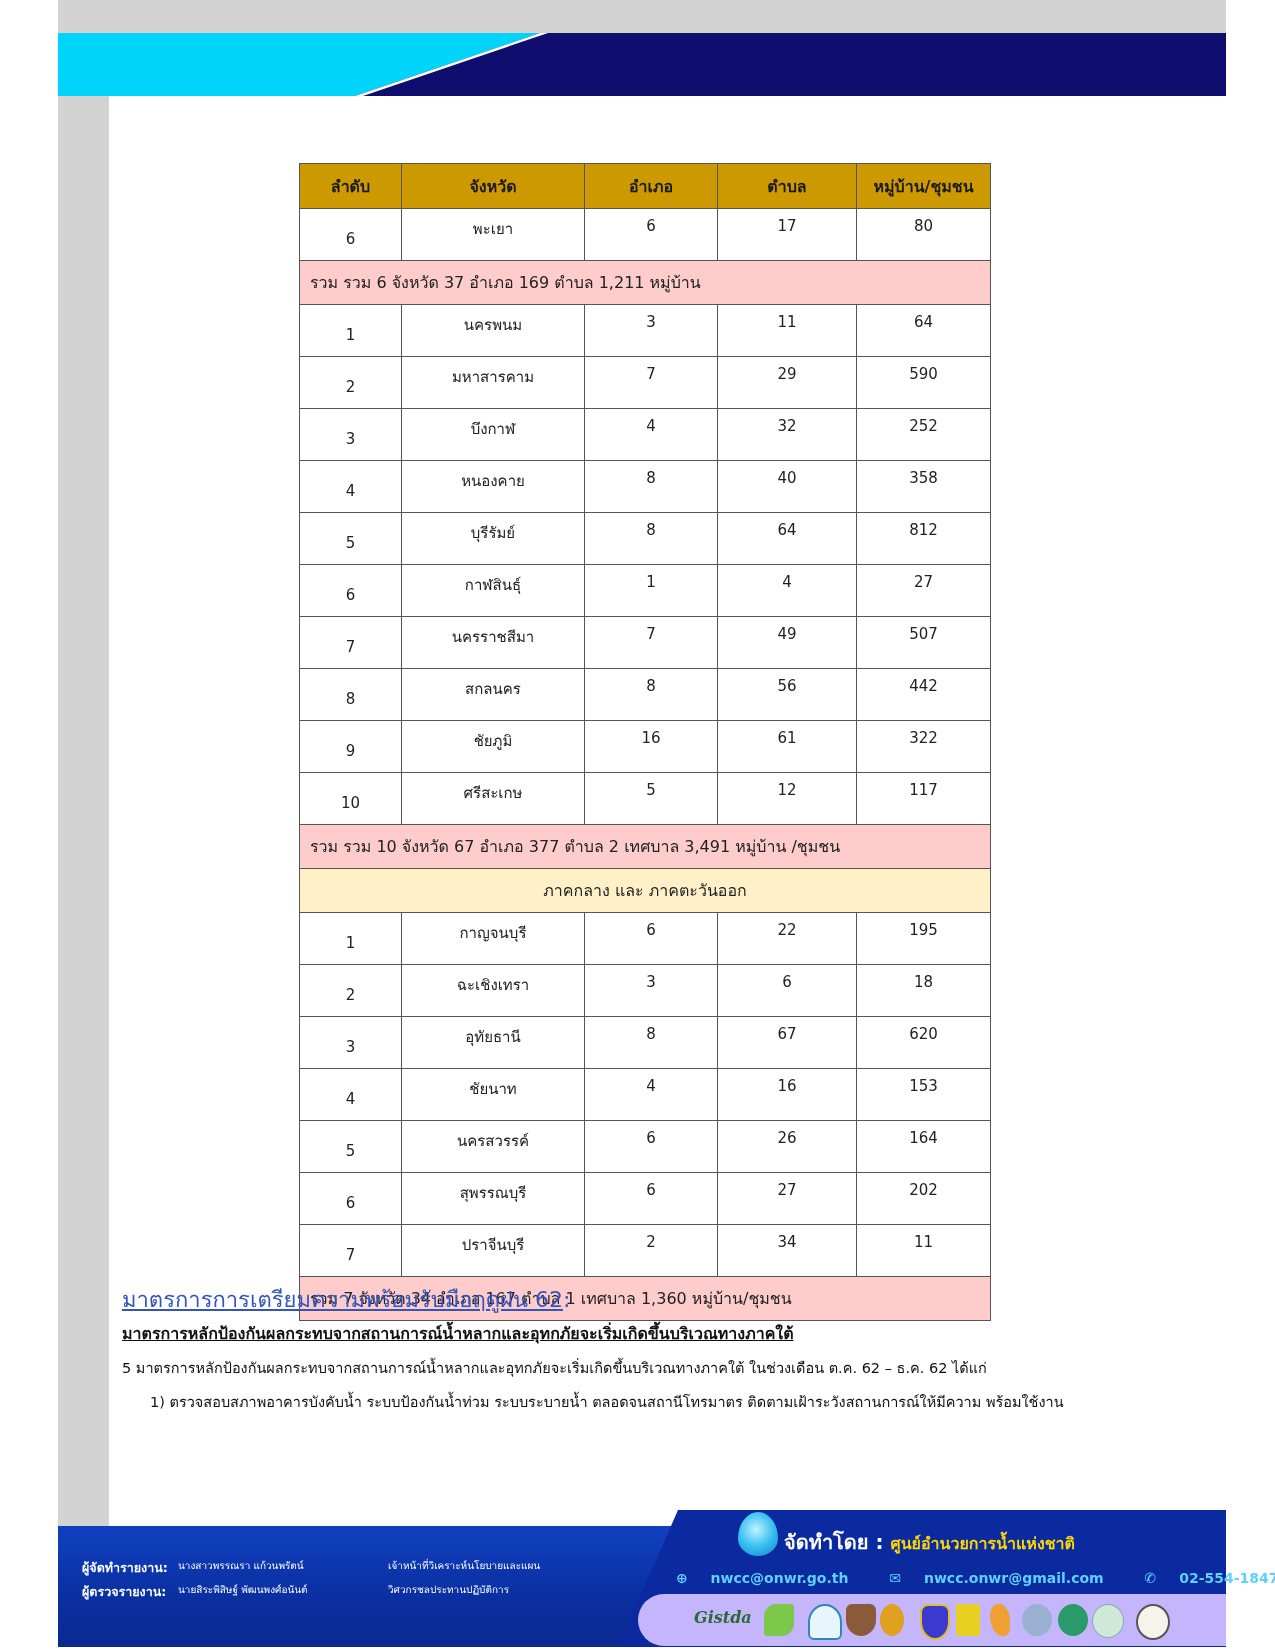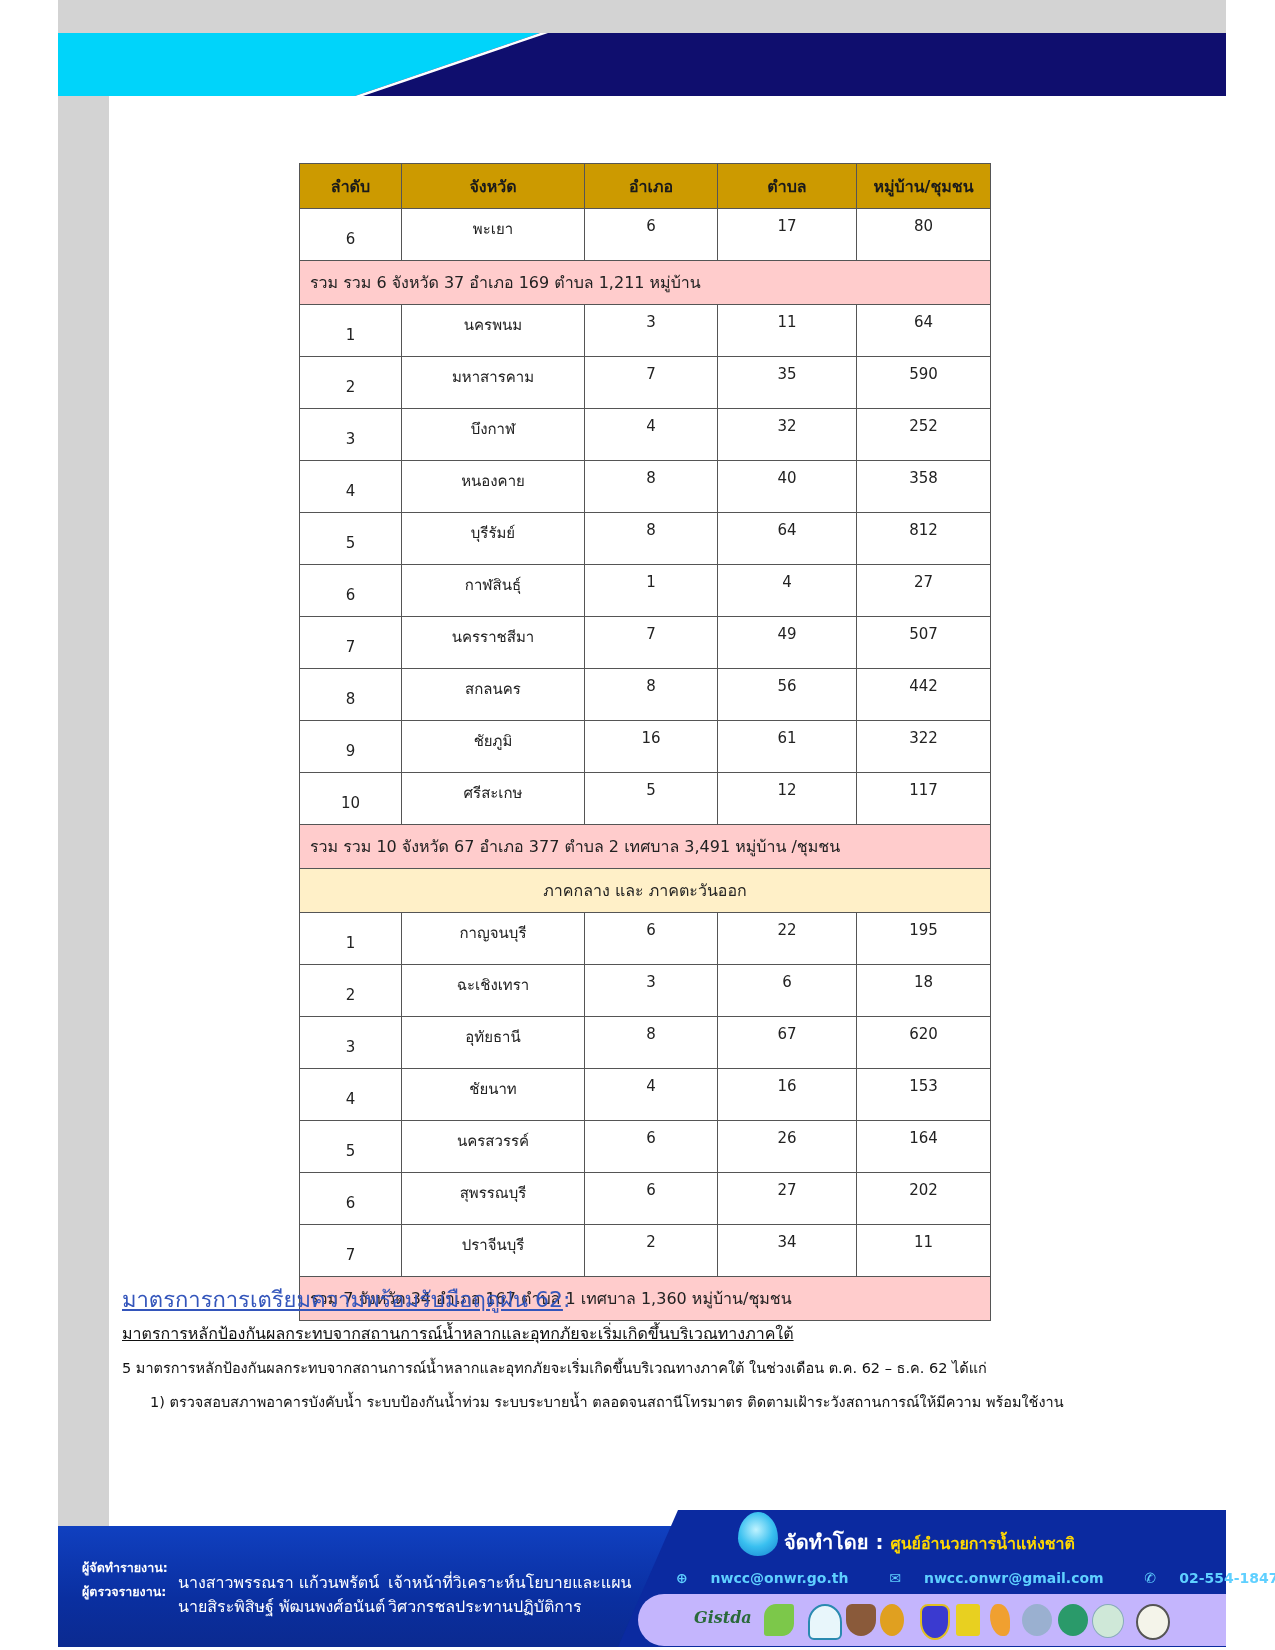--- a/index.html
+++ b/index.html
@@ -14,29 +14,29 @@
   .data-table th { background: #cc9a00; color: #1a1a1a; font-weight: bold; height: 44px; font-size: 16px; }
   .data-table td { height: 43px; background: #ffffff; }
   .data-table td.num { padding-top: 8px; }
   .data-table td.prov { vertical-align: top; padding-top: 8px; }
   .data-table td.val { vertical-align: top; padding-top: 8px; }
   .data-table tr.total td { background: #ffcccc; text-align: left; padding-left: 10px; font-size: 16px; }
   .data-table tr.region td { background: #fff0c8; text-align: center; font-size: 16px; }
 
   .text-block { position: absolute; left: 64px; top: 1288px; width: 1100px; font-family: "DejaVu Sans", sans-serif; font-size: 15px; color: #111; }
   .text-block .link-heading { color: #3355bb; text-decoration: underline; font-size: 22px; height: 34px; line-height: 24px; }
-  .text-block .bold-heading { font-weight: normal; text-decoration: underline; font-size: 16px; height: 34px; line-height: 24px; }
+  .text-block .bold-heading { font-weight: bold; text-decoration: underline; font-size: 16px; height: 34px; line-height: 24px; }
   .text-block .body-line { height: 34px; line-height: 24px; font-size: 14.5px; }
   .text-block .item-line { padding-left: 28px; height: 34px; line-height: 24px; font-size: 14.5px; }
 
   .footer { position: absolute; left: 0; top: 1490px; width: 1168px; height: 160px; }
   .footer-left { position: absolute; left: 0; top: 36px; width: 640px; height: 121px; background: linear-gradient(180deg, #1040c0 0%, #0a2fa0 60%, #0b2a90 100%); }
   .footer-right { position: absolute; left: 560px; top: 20px; width: 608px; height: 137px; background: #0b2aa0; clip-path: polygon(60px 0, 100% 0, 100% 100%, 0 100%); }
   .footer-label { position: absolute; color: #ffffff; font-size: 12.5px; font-weight: bold; }
-  .footer-val { position: absolute; color: #ffffff; font-size: 16px; margin-top: 12px; }
+  .footer-val { position: absolute; color: #ffffff; font-size: 10px; }
   .made-by { position: absolute; left: 726px; top: 36px; color: #ffffff; font-size: 20px; font-weight: bold; white-space: nowrap; }
   .made-by .org { color: #ffd700; font-size: 16px; }
   .drop { position: absolute; left: 680px; top: 22px; width: 40px; height: 44px; background: radial-gradient(circle at 45% 40%, #bff3ff 0%, #39c0f0 50%, #1480d0 100%); border-radius: 50% 50% 50% 50% / 60% 60% 40% 40%; }
   .contacts { position: absolute; left: 618px; top: 80px; color: #5fd0ff; font-size: 14px; font-weight: bold; white-space: nowrap; }
   .contacts span { margin-right: 18px; }
   .logo-pill { position: absolute; left: 580px; top: 104px; width: 588px; height: 52px; background: #c4b5fd; border-radius: 30px 0 0 30px; }
   .logo { position: absolute; top: 10px; width: 30px; height: 32px; border-radius: 50%; }
 </style>
 </head>
 <body>
@@ -86,21 +86,21 @@
           <td class="num">1</td>
           <td class="prov">นครพนม</td>
           <td class="val">3</td>
           <td class="val">11</td>
           <td class="val">64</td>
         </tr>
         <tr>
           <td class="num">2</td>
           <td class="prov">มหาสารคาม</td>
           <td class="val">7</td>
-          <td class="val">35</td>
+          <td class="val">29</td>
           <td class="val">590</td>
         </tr>
         <tr>
           <td class="num">3</td>
           <td class="prov">บึงกาฬ</td>
           <td class="val">4</td>
           <td class="val">32</td>
           <td class="val">252</td>
         </tr>
         <tr>

